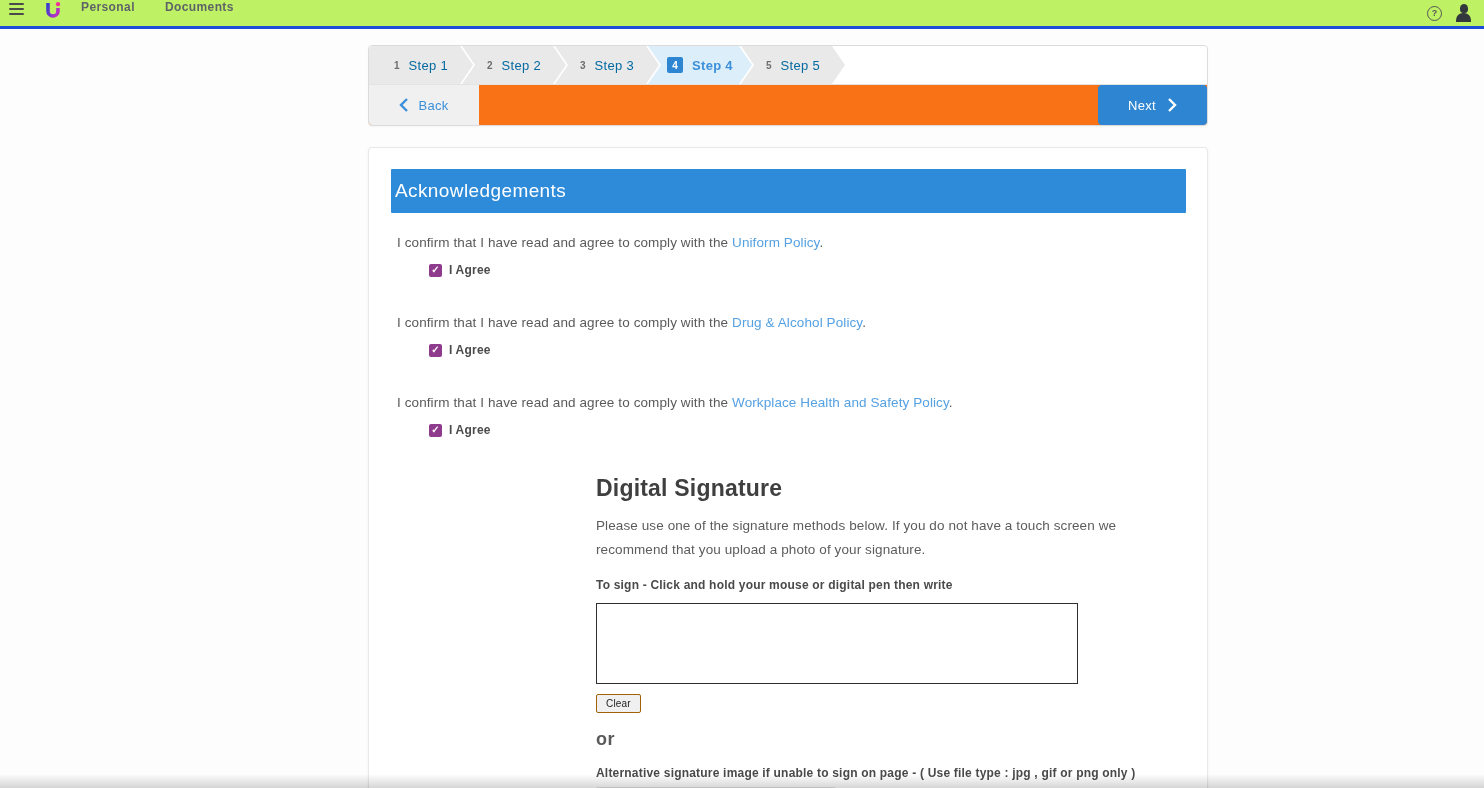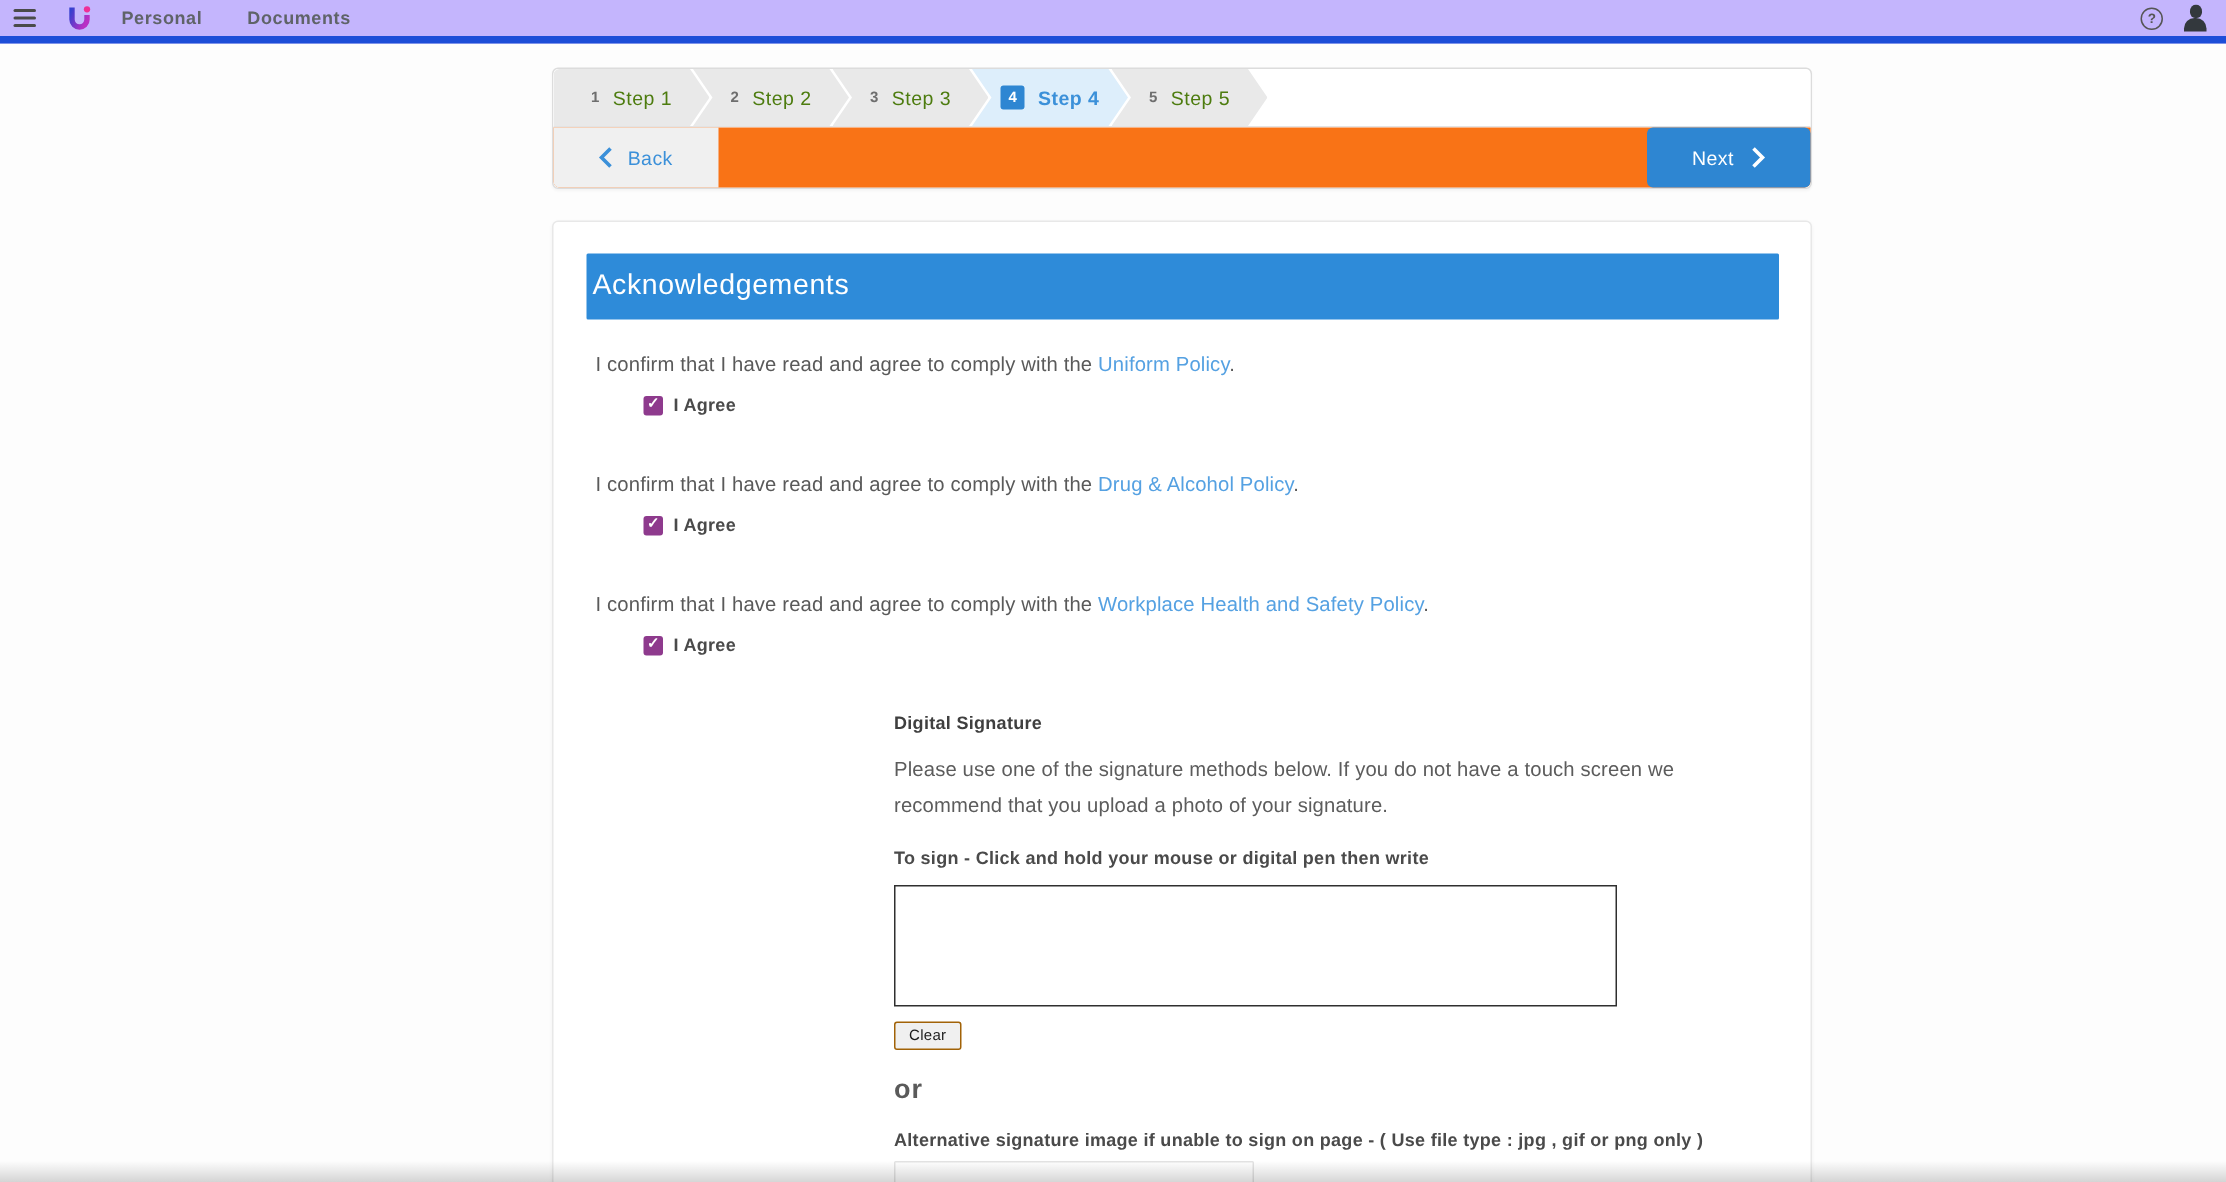--- a/index.html
+++ b/index.html
@@ -7,22 +7,22 @@
   body {
     font-family:"Liberation Sans", sans-serif;
     background:#fdfdfd;
     color:#5a5a5a;
     position:relative;
   }
 
   
   .topbar {
     position:absolute; top:0; left:0; width:100%; height:29px;
-    background:#c4b5fd; border-bottom:5px solid #1d4ed8;
-    display:flex; align-items:center; z-index:10;
+    background:#bef264; border-bottom:3px solid #1d4ed8;
+    display:flex; z-index:10;
   }
   .hamburger { width:15px; margin-left:9px; cursor:pointer; }
   .hamburger span { display:block; height:2px; background:#4a4a4a; margin:3px 0; border-radius:1px; }
   .logo { margin-left:19px; width:20px; height:20px; display:flex; align-items:center; justify-content:center; }
   .topnav { display:flex; margin-left:18px; gap:30px; }
   .topnav a {
     font-size:12px; color:#5f6368; text-decoration:none; letter-spacing:.4px; font-weight:600;
   }
   .topbar-right { margin-left:auto; display:flex; align-items:center; gap:13px; margin-right:12px; }
   .help-icon {
@@ -46,21 +46,21 @@
   }
   .step {
     height:100%; width:104px; flex:0 0 auto;
     background:#e9e9e9;
     display:flex; align-items:center; justify-content:center; gap:9px;
     clip-path:polygon(0 0, calc(100% - 13px) 0, 100% 50%, calc(100% - 13px) 100%, 0 100%, 13px 50%);
     margin-left:-11px; cursor:pointer;
   }
   .step.first { clip-path:polygon(0 0, calc(100% - 13px) 0, 100% 50%, calc(100% - 13px) 100%, 0 100%); margin-left:0; }
   .step .num { font-size:10px; font-weight:700; color:#6e6e6e; }
-  .step .lbl { font-size:13px; color:#4d7c0f; letter-spacing:.3px; }
+  .step .lbl { font-size:13px; color:#0369a1; letter-spacing:.3px; }
   .step.active { background:#ddeefb; }
   .step.active .num {
     width:16px; height:16px; background:#2e86d2; color:#fff; border-radius:2px;
     display:flex; align-items:center; justify-content:center; font-size:10px;
   }
   .step.active .lbl { color:#3b90d9; font-weight:600; }
 
   .nav-row { position:relative; height:40px; background:#f97316; border-radius:0 0 4px 4px; }
   .back-btn {
     position:absolute; left:0; top:0; height:100%; width:110px;
@@ -92,21 +92,21 @@
   .ack-text a { color:#55a1e2; text-decoration:none; }
   .agree-row { display:flex; align-items:center; gap:7px; margin-top:13px;padding-left:32px; }
   .checkbox {
     width:13px; height:13px; background:#8e3a8d; border-radius:2px;
     display:flex; align-items:center; justify-content:center; cursor:pointer; flex:0 0 auto;
   }
   .checkbox::after { content:"✓"; color:#fff; font-size:10px; font-weight:700; line-height:1; }
   .agree-label { font-size:12px; font-weight:700; color:#4a4a4a; letter-spacing:.2px; }
 
   .sig-section { margin:0 0 0 227px; }
-  .sig-heading { font-size:12px; font-weight:700; color:#3f3f3f; letter-spacing:.2px; }
+  .sig-heading { font-size:23px; font-weight:700; color:#3f3f3f; letter-spacing:.2px; }
   .sig-desc { margin-top:12px; width:592px; font-size:13.5px; color:#5c5c5c; line-height:24px; letter-spacing:.1px; }
   .sign-label, .alt-label { margin-top:16px; font-size:12px; font-weight:700; color:#4a4a4a; letter-spacing:.2px; }
   .sig-pad { margin-top:11px; width:482px; height:81px; border:1px solid #2f2f2f; background:#fff; cursor:crosshair; }
   .clear-btn {
     margin-top:10px; padding:3px 9px; font-family:inherit; font-size:10px; color:#1c1c1c;
     background:#f0f0f0; border:1px solid #a16207; border-radius:2px; cursor:pointer; letter-spacing:.2px;
   }
   .or-label { margin-top:16px; font-size:18px; font-weight:600; color:#5a5a5a; letter-spacing:.6px; }
   .file-box {
     margin-top:7px; width:240px; height:46px; border:1px solid #e3e3e3; border-radius:1px;

